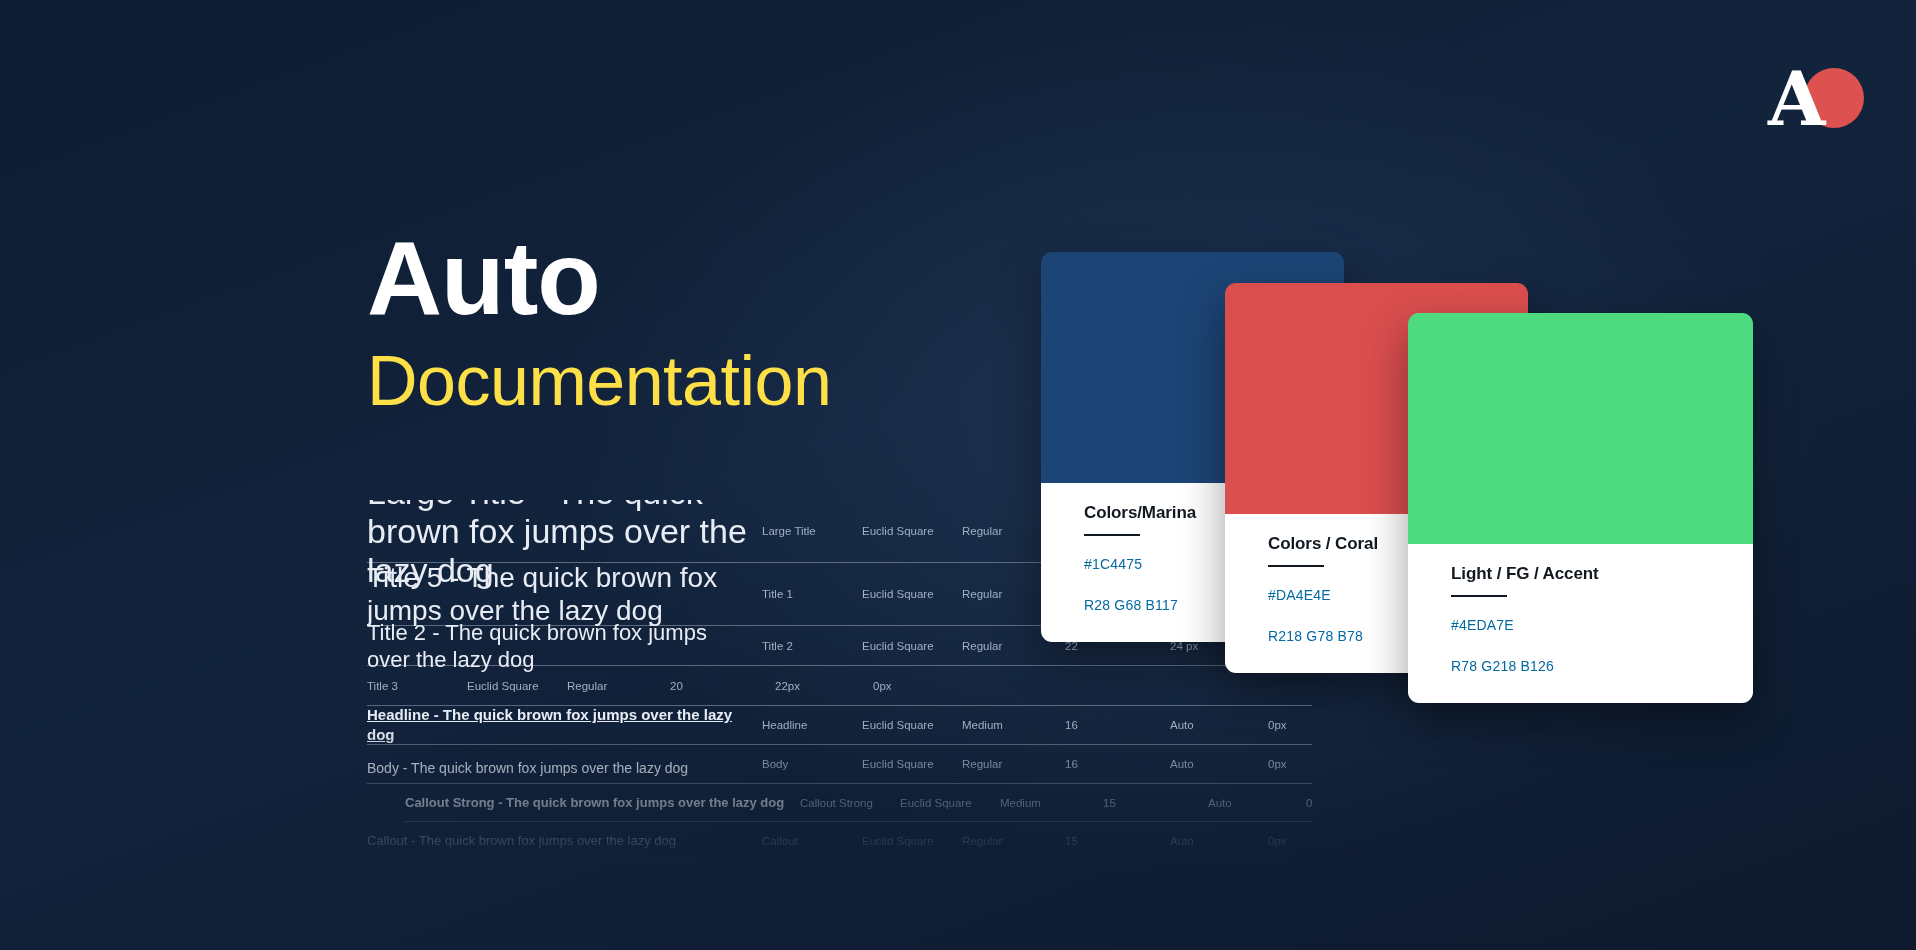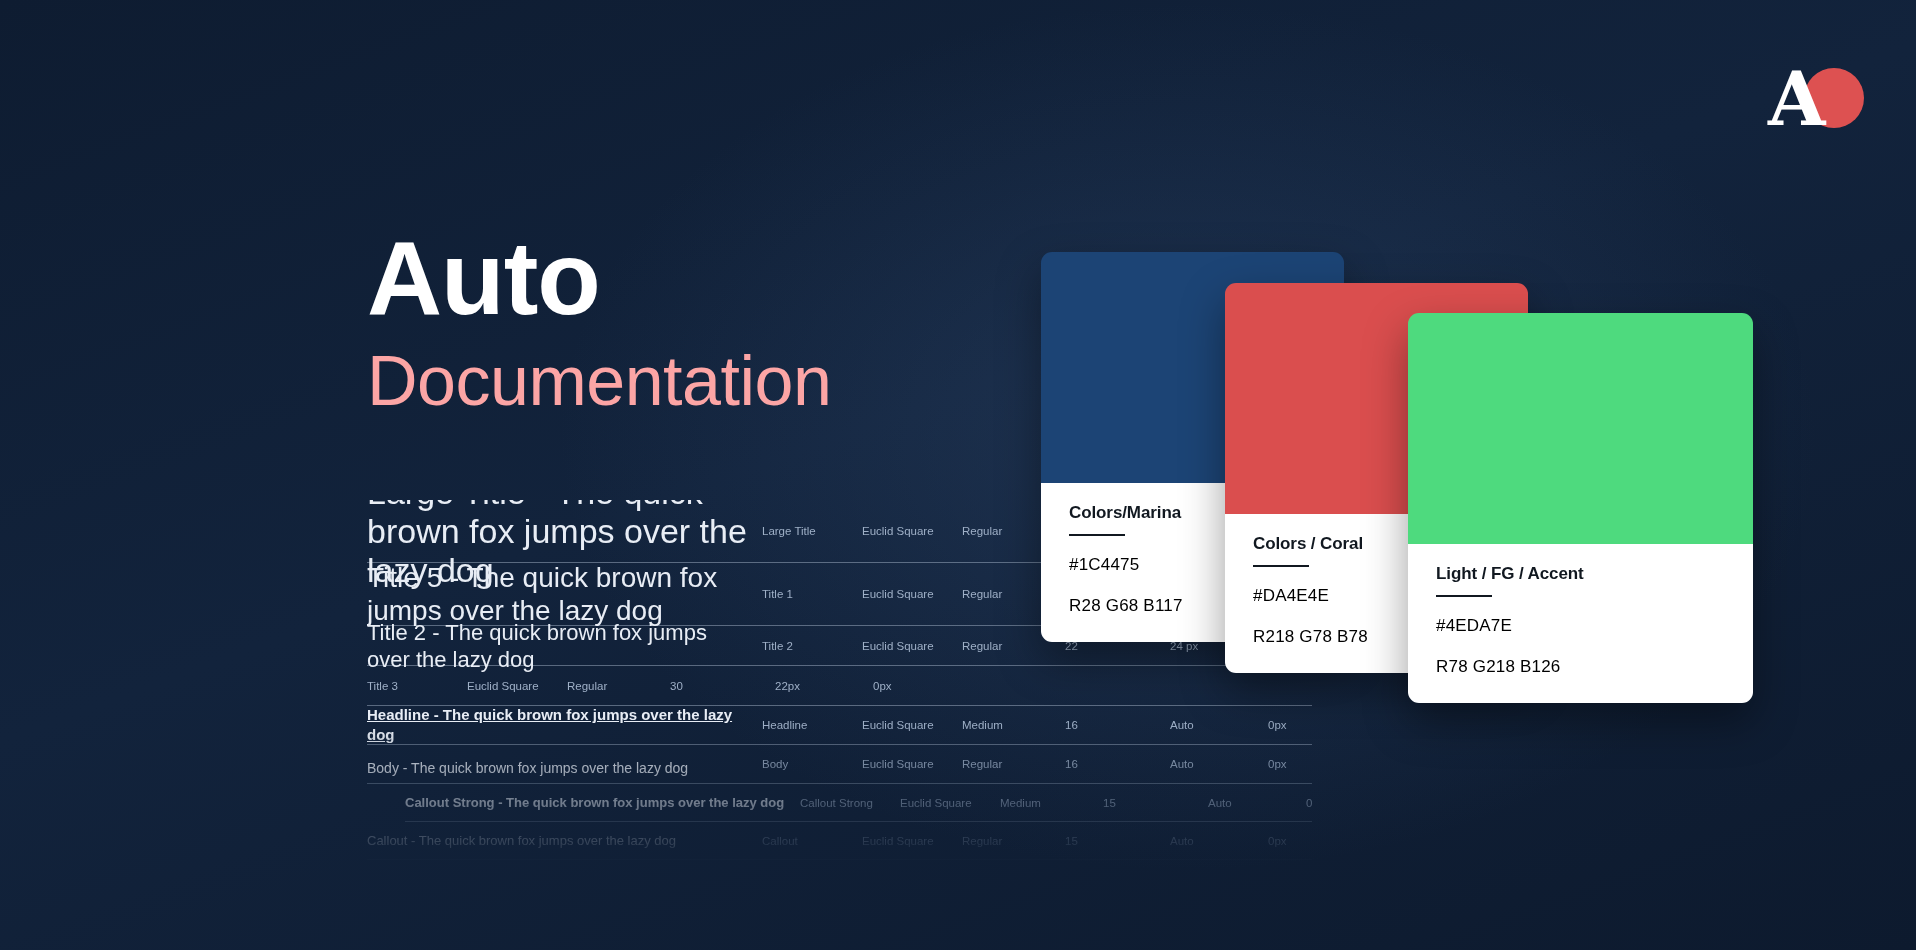--- a/index.html
+++ b/index.html
@@ -87,21 +87,21 @@
     font-size:74px; line-height:74px; font-weight:700; color:#ffffff;
   }
 
   
   .headings{ position:absolute; left:367px; top:224px; z-index:5; }
   .title-main{
     font-size:104px; line-height:108px; font-weight:700; color:#ffffff;
     letter-spacing:-1px;
   }
   .title-sub{
-    font-size:70px; line-height:82px; font-weight:300; color:#fca5a5;
+    font-size:70px; line-height:82px; font-weight:300; color:#fde047;
     letter-spacing:-.5px; margin-top:8px;
   }
 
   
   .type-table{
     position:absolute; left:367px; top:500px; width:945px; z-index:4;
     -webkit-mask-image:linear-gradient(180deg,#000 0%,#000 62%,rgba(0,0,0,.45) 84%,rgba(0,0,0,.05) 100%);
     mask-image:linear-gradient(180deg,#000 0%,#000 62%,rgba(0,0,0,.45) 84%,rgba(0,0,0,.05) 100%);
   }
   .trow{
@@ -119,29 +119,29 @@
   .m-lh   { flex:0 0 98px; }
   .m-ls   { flex:0 0 60px; }
 
   
   .card{
     position:absolute; border-radius:11px; overflow:hidden;
     box-shadow:0 18px 44px rgba(0,0,0,.38);
     z-index:7;
   }
   .card-swatch{ width:100%; }
-  .card-body{ background:#ffffff; padding:20px 28px 24px; }
+  .card-body{ background:#ffffff; padding:20px 43px 24px; }
   .card-title{
     font-size:17px; font-weight:700; color:#111820; letter-spacing:-.1px;
   }
   .card-rule{
     width:56px; height:2px; background:#111820; margin:11px 0 12px;
   }
   .card-hex, .card-rgb{
-    font-size:17px; color:#000000; line-height:25px; letter-spacing:.2px;margin-top:16px;
+    font-size:14px; color:#0369a1; line-height:25px; letter-spacing:.2px;margin-top:16px;
   }
 
   #card-marina{ left:1041px; top:252px; width:303px; }
   #card-marina .card-swatch{ height:231px; background:#1c4475; }
   #card-coral { left:1225px; top:283px; width:303px; }
   #card-coral  .card-swatch{ height:231px; background:#da4e4e; }
   #card-accent{ left:1408px; top:313px; width:345px; }
   #card-accent .card-swatch{ height:231px; background:#4eda7e; }
 </style>
 </head>
@@ -196,21 +196,21 @@
       <div class="meta m-font">Euclid Square</div>
       <div class="meta m-weight">Regular</div>
       <div class="meta m-size">22</div>
       <div class="meta m-lh">24 px</div>
       <div class="meta m-ls">0px</div>
     </div>
     <div class="trow" style="height: 40px;">
       <div class="meta m-name">Title 3</div>
       <div class="meta m-font">Euclid Square</div>
       <div class="meta m-weight">Regular</div>
-      <div class="meta m-size">30</div>
+      <div class="meta m-size">20</div>
       <div class="meta m-lh">22px</div>
       <div class="meta m-ls">0px</div>
     </div>
     <div class="trow" style="height: 39px;">
       <div class="sample" style="font-size: 15px; line-height: 20px; font-weight: 600; text-decoration: underline;">Headline - The quick brown fox jumps over the lazy dog</div>
       <div class="meta m-name">Headline</div>
       <div class="meta m-font">Euclid Square</div>
       <div class="meta m-weight">Medium</div>
       <div class="meta m-size">16</div>
       <div class="meta m-lh">Auto</div>

